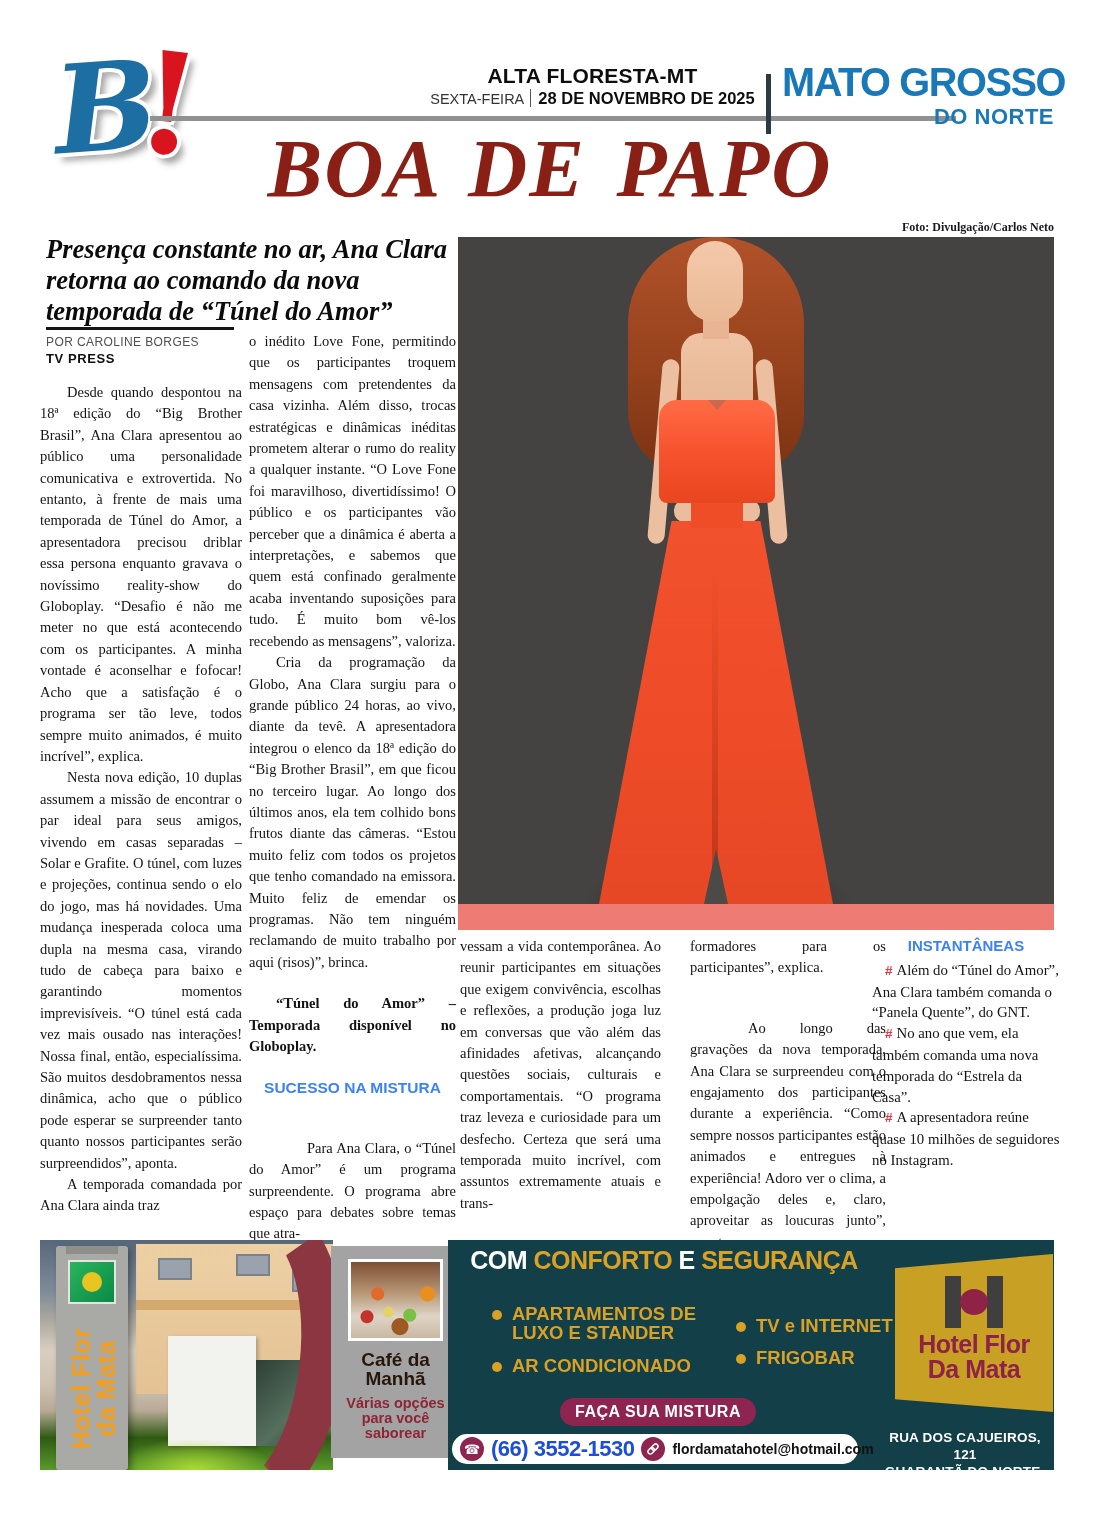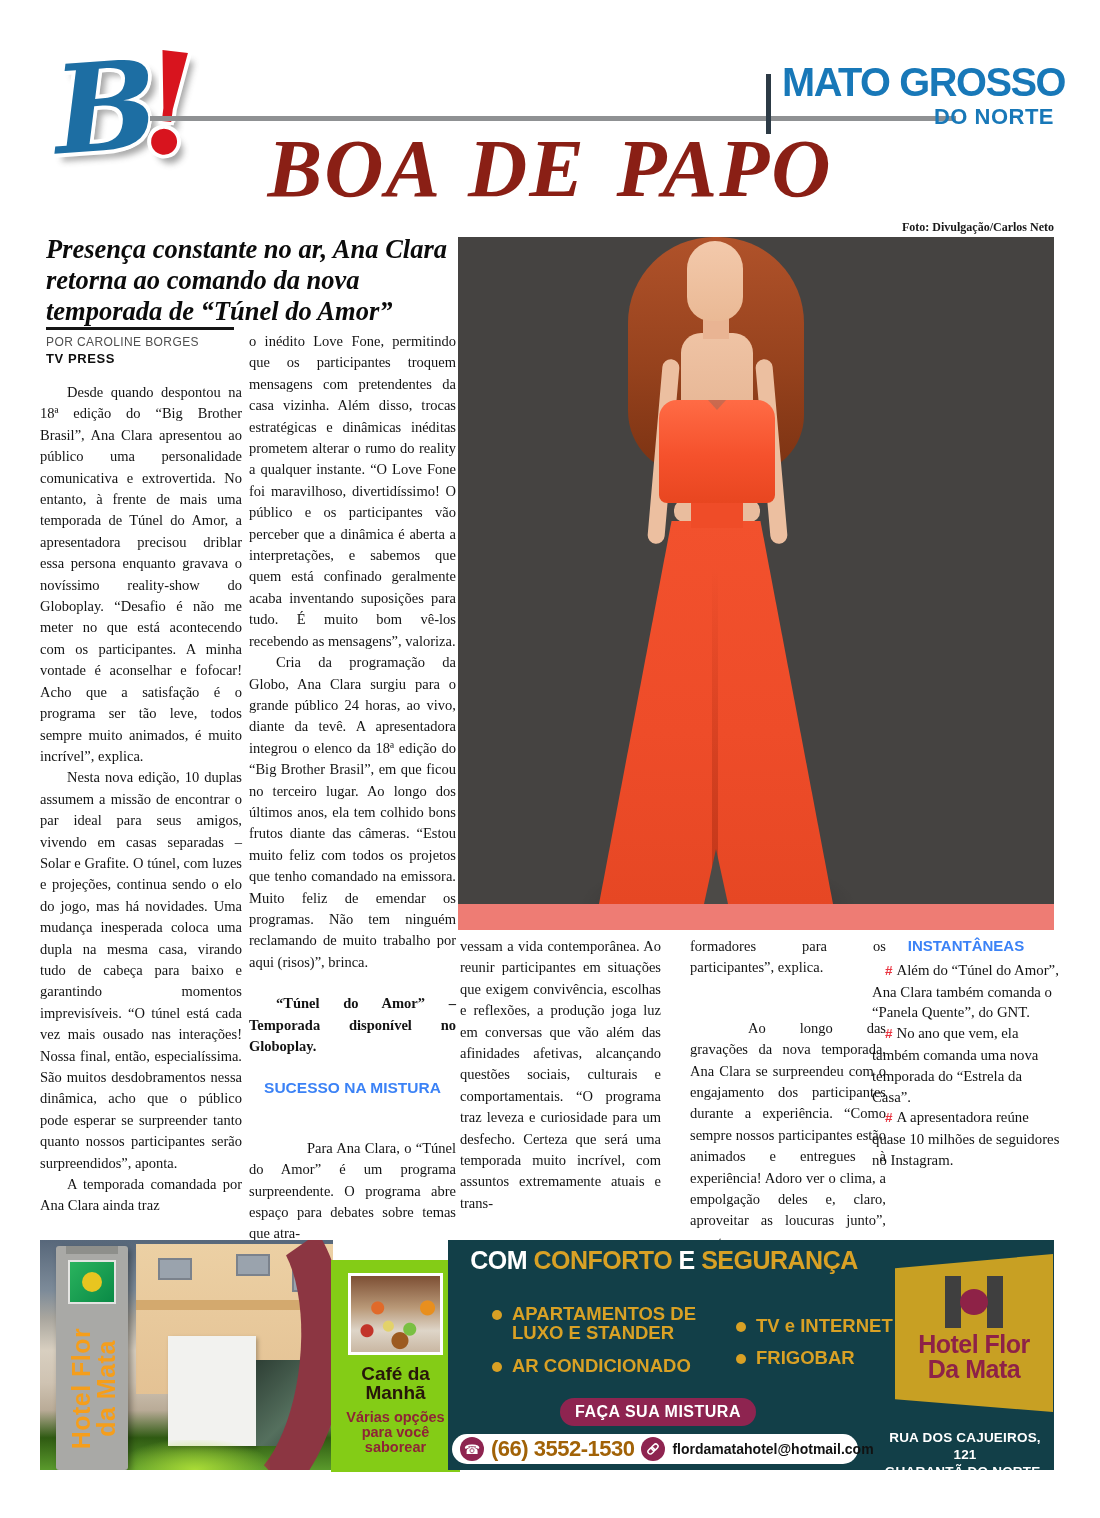--- a/index.html
+++ b/index.html
@@ -103,21 +103,21 @@
   .glass { position:absolute; left:216px; top:120px; width:64px; height:86px; background:linear-gradient(135deg,#2e3f35,#55705e 60%,#31433a); }
   .arch { position:absolute; left:104px; top:-48px; width:200px; height:330px; border:38px solid transparent; border-right:44px solid #8c3642; border-radius:50%; transform:rotate(6deg); }
   .grass-light { position:absolute; left:80px; bottom:0; width:150px; height:30px; background:radial-gradient(ellipse at 50% 100%, #aadc36, transparent 75%); }
   .pillar { position:absolute; left:16px; top:6px; width:72px; height:224px; background:linear-gradient(90deg,#c6c6c4,#98999  7 55%,#83847f); background-color:#a9a9a6; border-radius:3px; box-shadow:3px 3px 6px rgba(0,0,0,.35); }
   .pillar-top { position:absolute; left:10px; top:0; width:52px; height:8px; background:#8e8f8b; }
   .pillar-logo { position:absolute; left:12px; top:14px; width:48px; height:44px; background:linear-gradient(135deg,#2ab45e,#0a8a46); border:2px solid #e4e4e2; }
   .pillar-logo::after { content:""; position:absolute; left:50%; top:50%; width:20px; height:20px; transform:translate(-50%,-50%); border-radius:50%; background:#e8c520; }
   .pillar-text { position:absolute; left:-58px; top:118px; width:190px; transform:rotate(-90deg); transform-origin:center;
     text-align:center; font-weight:bold; font-size:25px; line-height:.98; color:#f59e1b; letter-spacing:.5px; }
 
-  .ad-cafe { left:291px; top:20px; width:129px; height:212px; background:#84cc16; }
+  .ad-cafe { left:291px; top:6px; width:129px; height:212px; background:#a3a3a3; }
   .food { margin:13px auto 0; width:95px; height:82px; border:3px solid #fff;
     background:
       radial-gradient(circle 7px at 18% 72%, #c2342a 0 6px, transparent 7px),
       radial-gradient(circle 6px at 42% 66%, #e3d26a 0 5px, transparent 6px),
       radial-gradient(circle 7px at 66% 70%, #7ac043 0 6px, transparent 7px),
       radial-gradient(circle 8px at 86% 42%, #e88f1e 0 7px, transparent 8px),
       radial-gradient(circle 7px at 30% 42%, #e06a2a 0 6px, transparent 7px),
       radial-gradient(circle 9px at 55% 85%, #9c5a20 0 8px, transparent 9px),
       linear-gradient(180deg,#7d4f34 0%,#b99978 42%,#ded5c8 72%,#c9b7a2 100%); }
   .cafe-title { margin-top:9px; text-align:center; font-weight:bold; font-size:19px; line-height:1.02; color:#27160a; }
@@ -128,39 +128,45 @@
   .gold-txt { color:#d9a125; }
   .bullets { width:255px; }
   .bullets-left  { left:44px;  top:64px; }
   .bullets-right { left:288px; top:76px; width:160px; }
   .bullet { display:flex; gap:10px; margin-bottom:13px; align-items:flex-start; }
   .dot { flex:0 0 auto; width:10px; height:10px; margin-top:6px; border-radius:50%; background:#d9a125; }
   .bullet span.txt { font-weight:bold; font-size:18.5px; line-height:1.05; color:#d9a125; }
   .reserve { left:112px; top:158px; width:196px; height:28px; background:#8e2450; border-radius:15px; color:#fff; font-weight:bold; font-size:16px; line-height:28px; text-align:center; letter-spacing:.5px; }
   .contact { left:4px; top:194px; width:406px; height:30px; background:#fff; border-radius:16px; display:flex; align-items:center; padding:0 8px; gap:7px; }
   .icon-circle { flex:0 0 auto; width:24px; height:24px; border-radius:50%; background:#8e2450; color:#fff; display:flex; align-items:center; justify-content:center; font-size:13px; }
-  .phone-num { font-weight:bold; font-size:22px; color:#a16207; letter-spacing:-.5px; white-space:nowrap; }
+  .phone-num { font-weight:bold; font-size:22px; color:#1d4ed8; letter-spacing:-.5px; white-space:nowrap; }
   .email { font-weight:bold; font-size:14px; color:#111; white-space:nowrap; }
   .sign { left:447px; top:14px; width:158px; height:158px; background:#c8a023; clip-path:polygon(0 9%,100% 0,100% 100%,0 92%); }
   .h-logo { position:relative; margin:22px auto 4px; width:90px; height:52px; display:flex; justify-content:center; gap:26px; }
   .h-bar { width:16px; height:52px; background:#3f3f3f; }
   .h-dot { position:absolute; left:50%; top:50%; width:28px; height:26px; transform:translate(-50%,-50%); border-radius:50%; background:#8e2247; }
   .sign-name { text-align:center; font-weight:bold; font-size:25px; line-height:.98; color:#8e2247; letter-spacing:-.5px; }
   .address { left:428px; top:190px; width:178px; text-align:center; font-weight:bold; font-size:13.5px; line-height:1.25; color:#fff; letter-spacing:.2px; }
 </style>
 </head>
 <body>
 
 <div id="page">
 
   <div class="abs logo">
     <span class="logo-b">B</span>
     <span class="logo-bang">!</span>
   </div>
   <div class="abs rule-gray"></div>
+  <div class="abs header-center">
+    <div class="city">ALTA FLORESTA-MT</div>
+    <div class="dateline">
+      <span class="day">SEXTA-FEIRA</span><span class="date">28 DE NOVEMBRO  DE 2025</span>
+    </div>
+  </div>
   <div class="abs vbar"></div>
   <div class="abs brand">MATO GROSSO</div>
   <div class="abs brand-sub">DO NORTE</div>
 
   <div class="abs masthead">BOA DE PAPO</div>
 
   <div class="abs credit">Foto: Divulgação/Carlos Neto</div>
   <div class="abs deck">Presença constante no ar, Ana Clara retorna ao comando da nova temporada de “Túnel do Amor”</div>
   <div class="abs byline-rule"></div>
   <div class="abs byline">POR CAROLINE BORGES</div>

